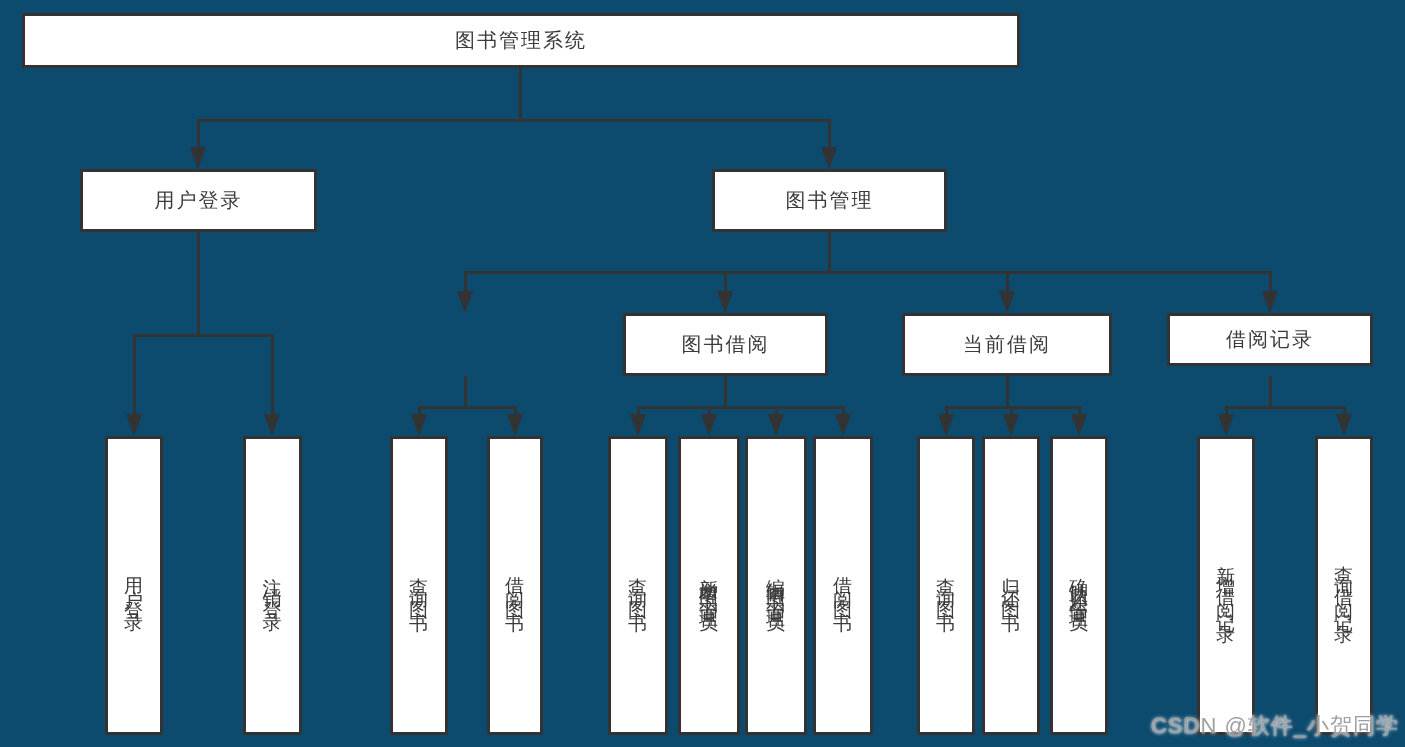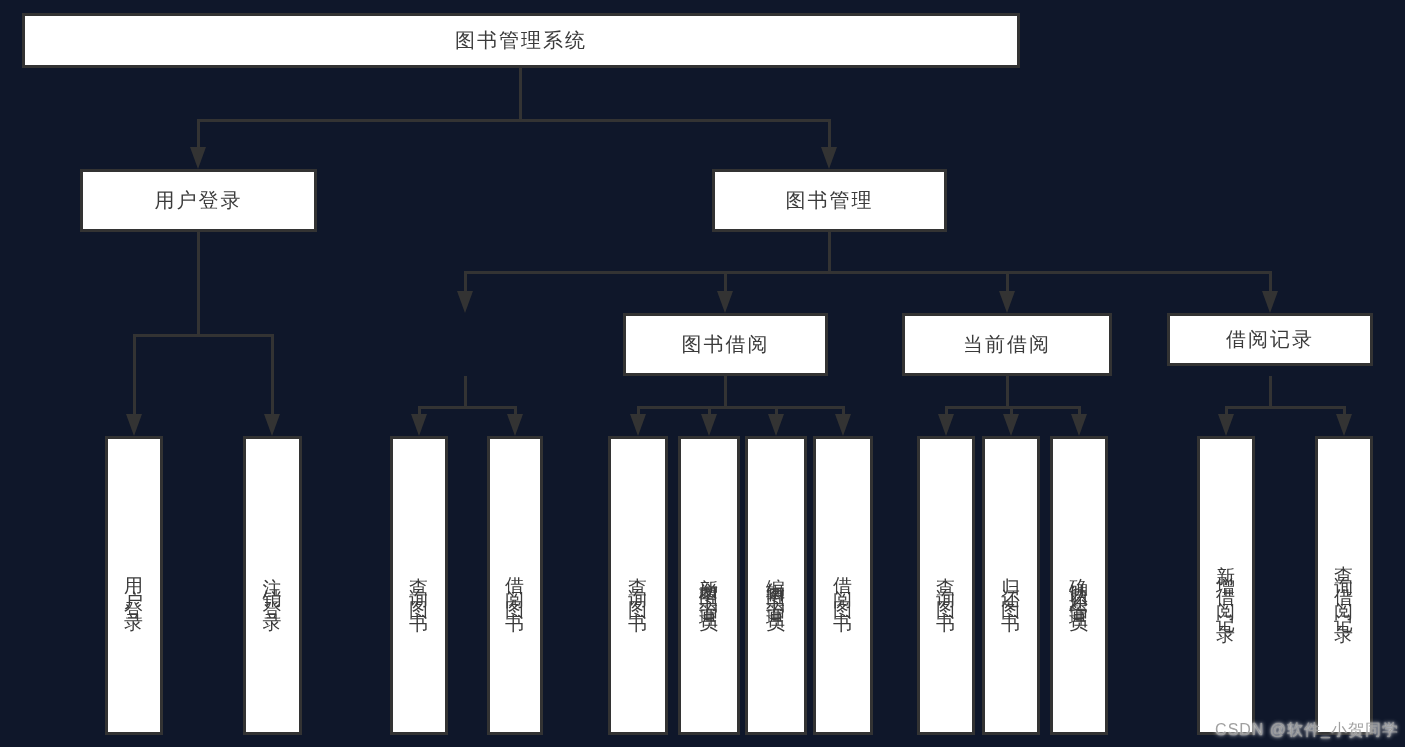--- a/index.html
+++ b/index.html
@@ -5,21 +5,21 @@
   html, body {
     margin: 0;
     padding: 0;
     background: #ffffff;
     font-family: "Liberation Sans", sans-serif;
   }
   .stage {
     position: relative;
     width: 1405px;
     height: 747px;
-    background: #0f172a;
+    background: #0c4a6e;
     overflow: hidden;
   }
   
   .box {
     position: absolute;
     box-sizing: border-box;
     background: #ffffff;
     border: 3px solid #333333;
     display: flex;
     align-items: center;
@@ -59,21 +59,21 @@
     height: 0;
     border-left: 8px solid transparent;
     border-right: 8px solid transparent;
     border-top: 22px solid #333333;
     z-index: 1;
   }
   .watermark {
     position: absolute;
     right: 6px;
     bottom: 6px;
-    font-size: 16px;
+    font-size: 22px;
     color: rgba(150, 150, 150, 0.9);
     text-shadow: 0 0 2px #ffffff, 0 0 4px #ffffff;
     letter-spacing: 1px;
     z-index: 10;
     white-space: nowrap;
     margin-top: 22px;
   }
 </style>
 </head>
 <body>

